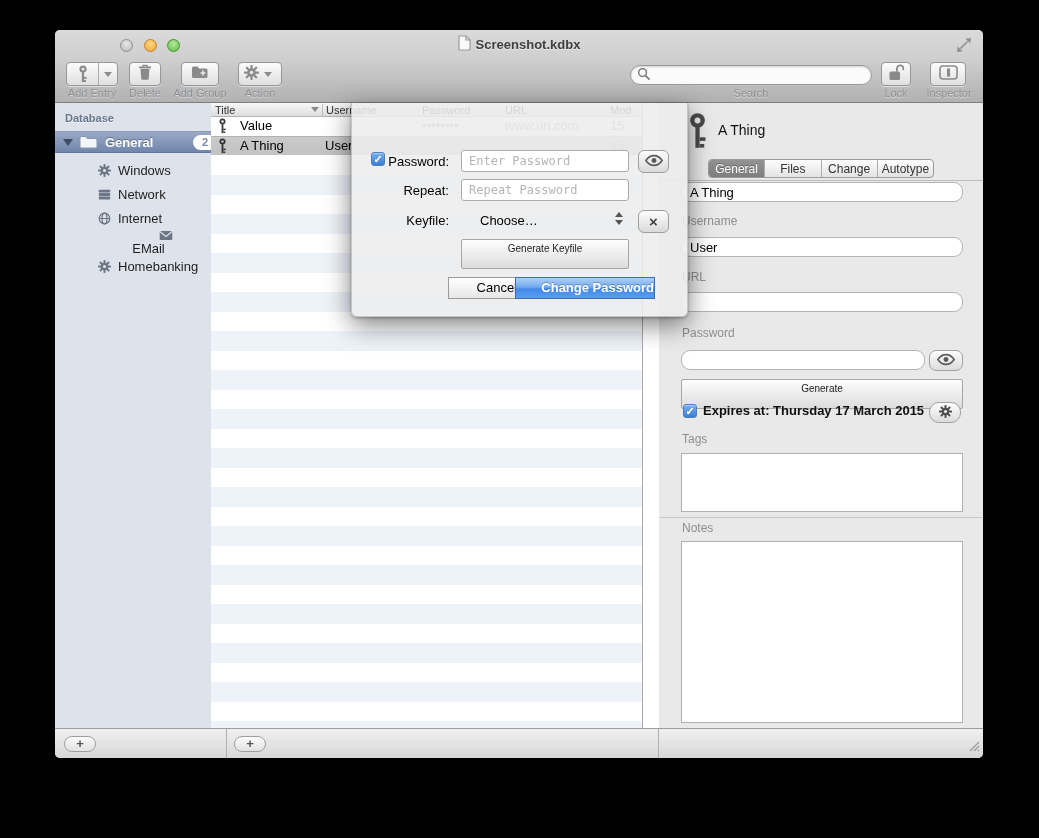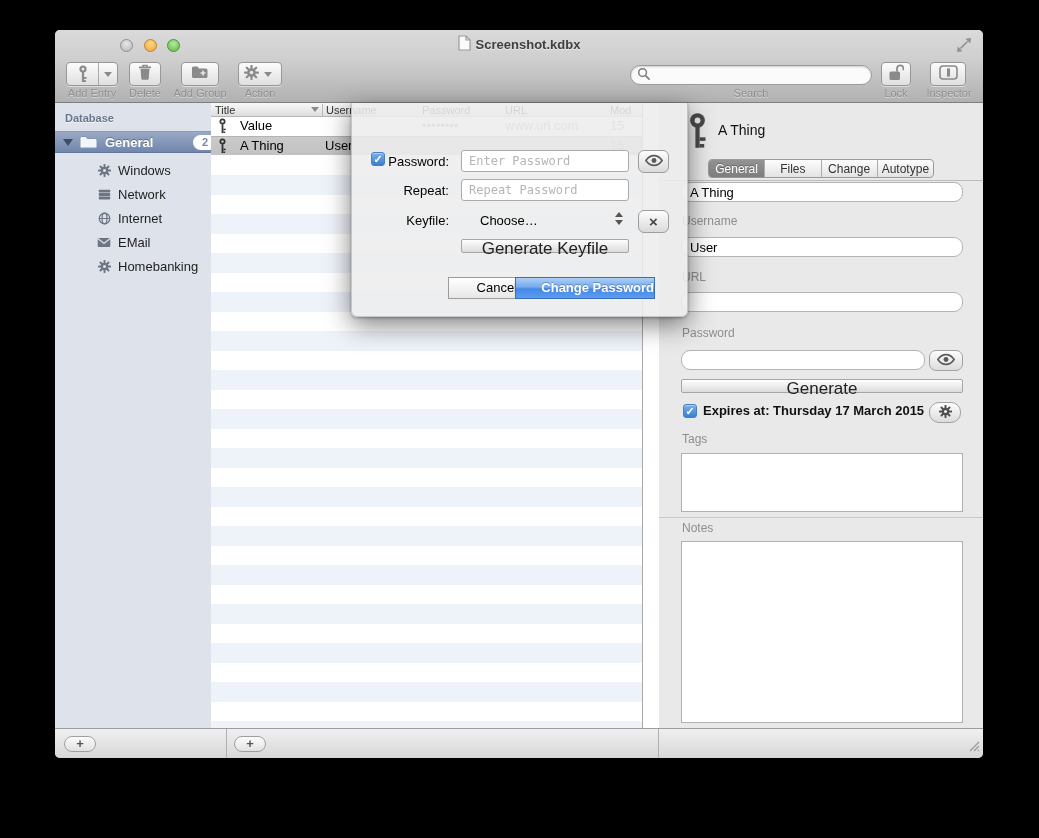--- a/index.html
+++ b/index.html
@@ -80,22 +80,22 @@
           background:linear-gradient(#fdfdfd,#e3e3e3); display:flex; overflow:hidden;
           font-size:12px; color:#333; }
   .tab { flex:1; text-align:center; line-height:18px; border-right:1px solid #adadad; }
   .tab:last-child { border-right:none; }
   .tab.active { background:linear-gradient(#939393,#7e7e7e); color:#fff; text-shadow:0 -1px 0 rgba(0,0,0,.3); }
   .insp-label { position:absolute; left:23px; font-size:12px; color:#8e8e8e; }
   .insp-field { position:absolute; left:22px; width:282px; height:20px; border:1px solid #b4b4b4; border-radius:9px;
                 background:#fff; font-size:13px; padding:0 8px; outline:none; font-family:"Liberation Sans",sans-serif; }
   .small-btn { position:absolute; width:34px; height:21px; border:1px solid #a2a2a2; border-radius:7px;
                background:linear-gradient(#fdfdfd,#dcdcdc); display:flex; align-items:center; justify-content:center; }
-  .pill-btn { position:absolute; left:22px; width:282px; height:14px; border:1px solid #a6a6a6; border-radius:2px;
-              background:linear-gradient(#fefefe,#dcdcdc); font-size:17px; color:#222; text-align:center; line-height:18px; }
+  .pill-btn { position:absolute; left:22px; width:282px; height:30px; border:1px solid #a6a6a6; border-radius:2px;
+              background:linear-gradient(#fefefe,#dcdcdc); font-size:10px; color:#222; text-align:center; line-height:18px; }
   .chk { width:14px; height:14px; border-radius:3px; border:1px solid #4a7ebf;
          background:linear-gradient(#7ab0ea,#3a7fd5); color:#fff; font-size:11px; font-weight:bold;
          text-align:center; line-height:13px; box-shadow:inset 0 1px 0 rgba(255,255,255,.4); }
   .expires-row { position:absolute; left:24px; top:300px; display:flex; align-items:center; gap:6px;
                  font-size:13px; font-weight:600; color:#111; }
   .box-area { position:absolute; left:22px; width:282px; background:#fff; border:1px solid #b0b0b0; resize:none;
               outline:none; font-family:"Liberation Sans",sans-serif; font-size:12px; }
   .insp-div { position:absolute; left:0; width:324px; height:1px; background:#c9c9c9; }
 
   
@@ -281,21 +281,21 @@
               <svg width="13" height="13" viewBox="0 0 16 16">
                 <g fill="none" stroke="#6d7684" stroke-width="1.5">
                   <circle cx="8" cy="8" r="6.5"></circle>
                   <ellipse cx="8" cy="8" rx="3" ry="6.5"></ellipse>
                   <line x1="1.5" y1="8" x2="14.5" y2="8"></line>
                 </g>
               </svg>
             </span>
         <span>Internet</span>
       </div>
-      <div class="sb-item" style="top:127px;">
+      <div class="sb-item" style="top:127px;flex-direction:column;">
         <span class="ic">
               <svg width="14" height="11" viewBox="0 0 16 12">
                 <rect x="0.8" y="0.8" width="14.4" height="10.4" rx="1.2" fill="#6d7684"></rect>
                 <path d="M1 1.5 L8 7 L15 1.5" stroke="#dee3eb" stroke-width="1.4" fill="none"></path>
               </svg>
             </span>
         <span>EMail</span>
       </div>
       <div class="sb-item" style="top:151px;">
         <span class="ic">

